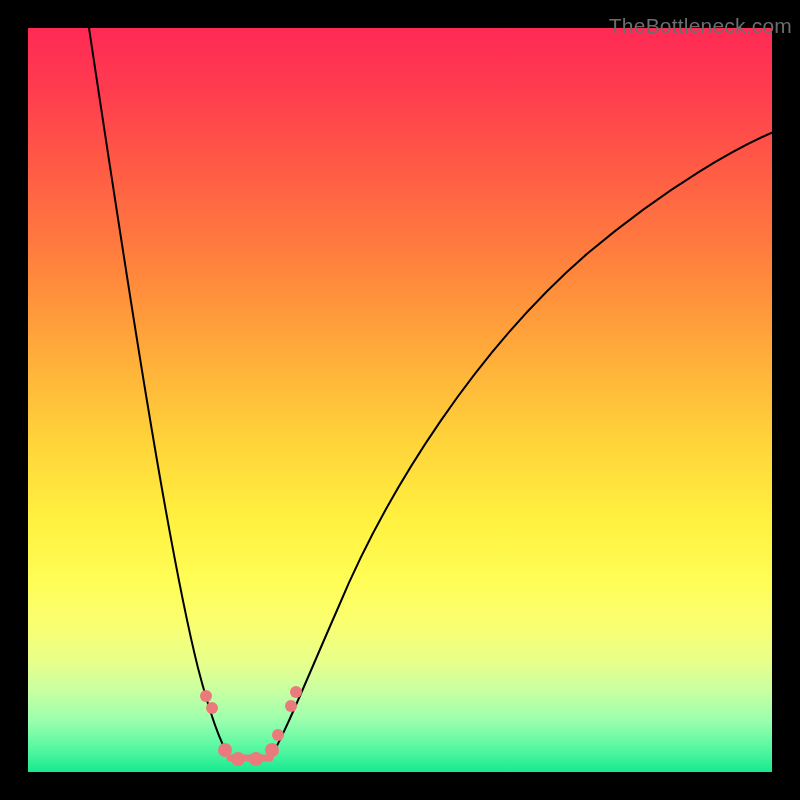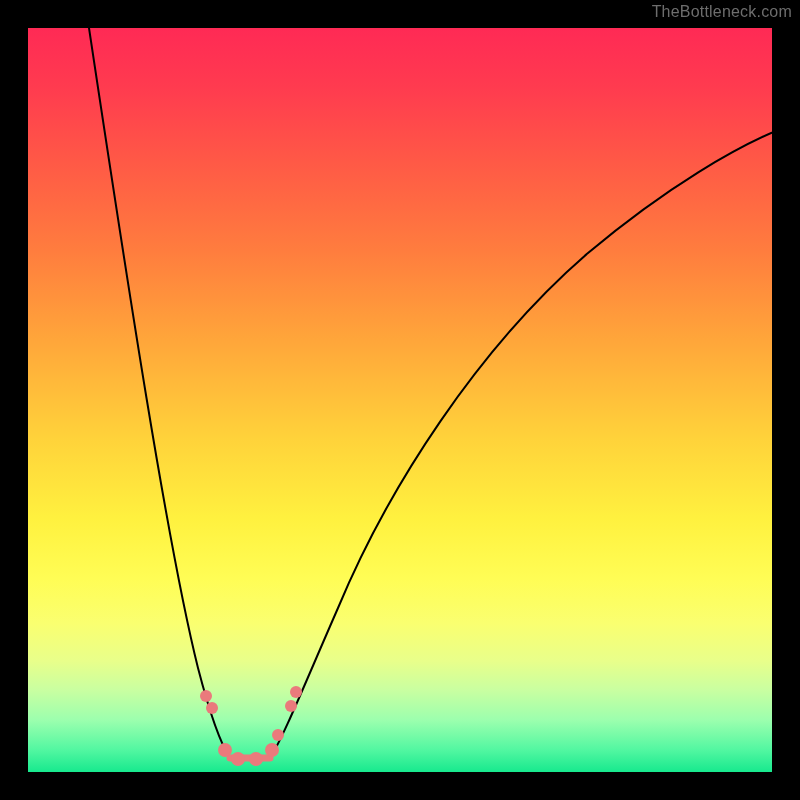--- a/index.html
+++ b/index.html
@@ -30,24 +30,24 @@
       #faff70 80%,
       #e9ff8a 85%,
       #c9ffa1 89%,
       #9cffae 93%,
       #53f7a1 97%,
       #17e98e 100%
     );
   }
   .watermark {
     position: absolute;
-    top: 3px;
+    top: 14px;
     right: 8px;
     color: #6d6d6d;
-    font-size: 16px;
+    font-size: 21px;
     font-weight: 500;
     letter-spacing: 0.2px;
   }
   svg.curves {
     position: absolute;
     left: 0;
     top: 0;
     width: 744px;
     height: 744px;
   }

